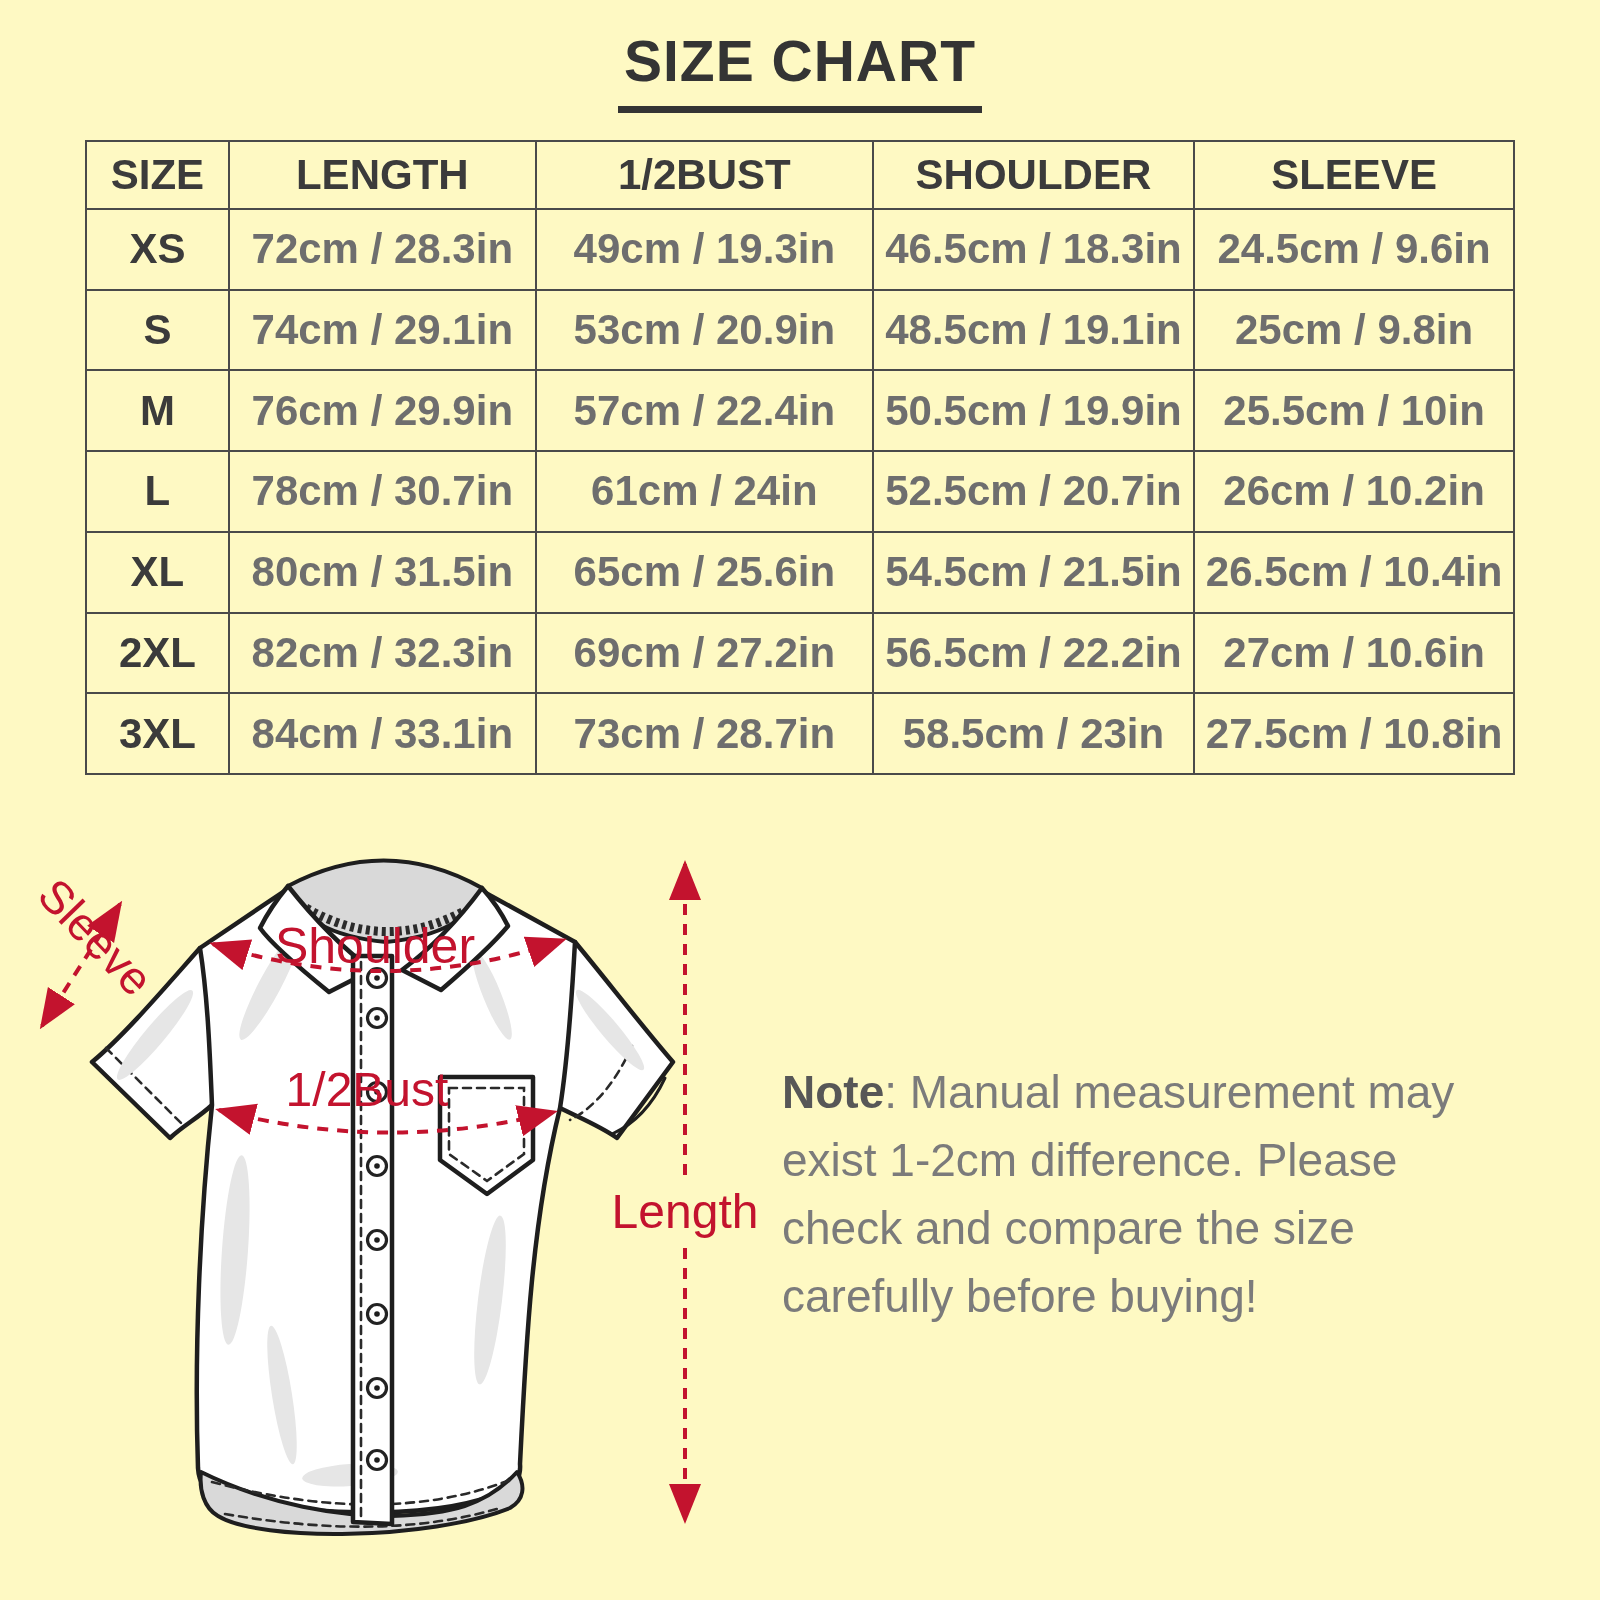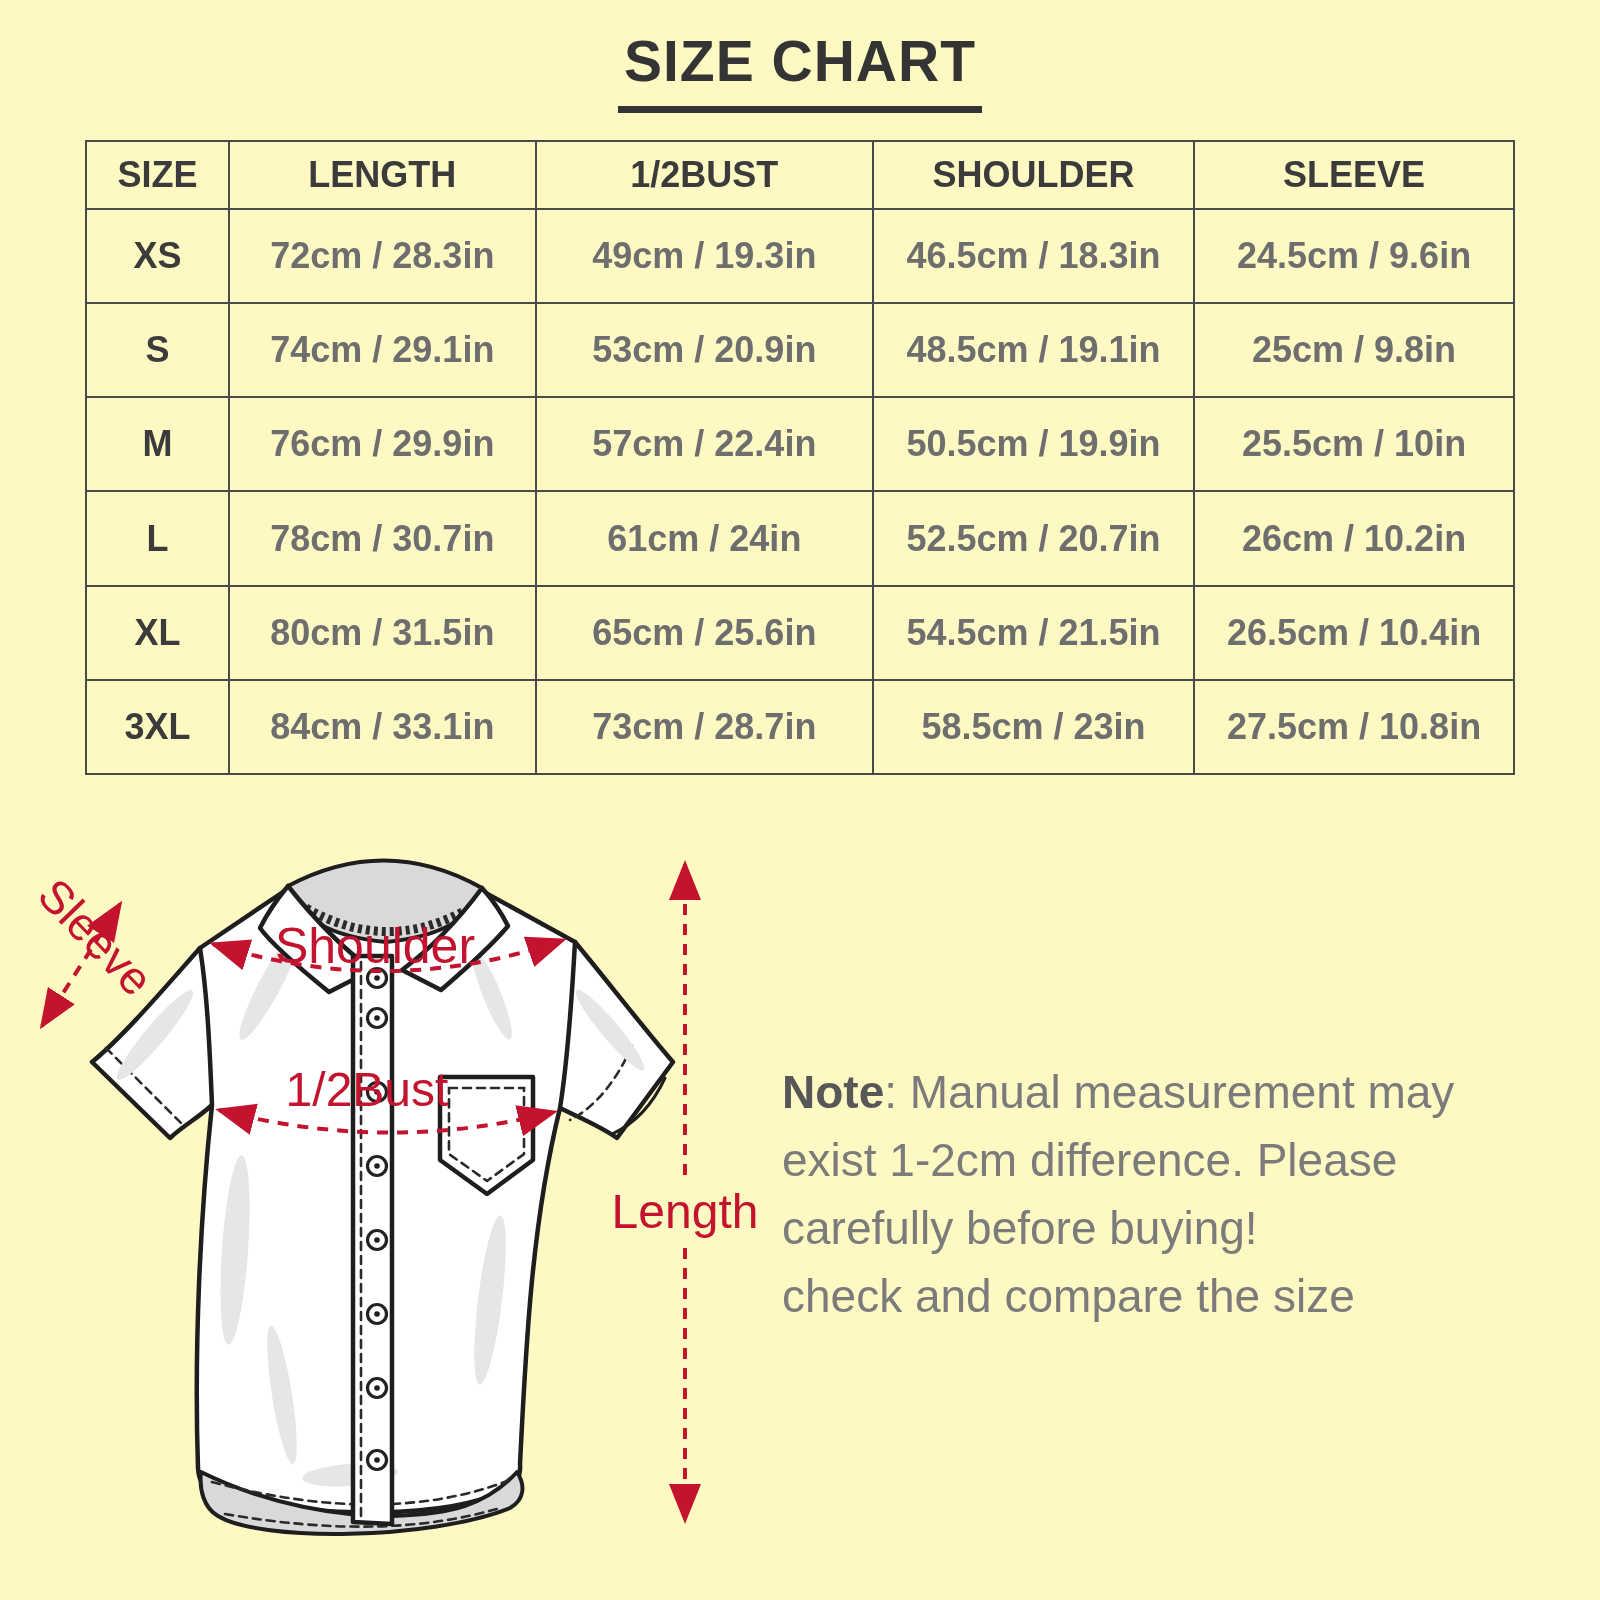--- a/index.html
+++ b/index.html
@@ -9,21 +9,21 @@
 
   
   .title-wrap{position:absolute;top:28px;left:0;width:100%;text-align:center;}
   .page-title{display:inline-block;margin:0;font-size:57px;font-weight:bold;color:#343434;
               letter-spacing:1px;border-bottom:7px solid #343434;padding:0 6px 12px 6px;}
 
   
   table.size-table{position:absolute;left:85px;top:140px;width:1430px;height:635px;
                    border-collapse:collapse;table-layout:fixed;}
   .size-table th,.size-table td{border:2px solid var(--grid);text-align:center;vertical-align:middle;
-                                padding:0;font-size:36px;}
+                                padding:0;font-size:42px;}
   .size-table th{font-weight:bold;color:#3b3b3b;height:66px;}
   .size-table td{color:#6e6e6e;height:70px;font-weight:bold;}
   .size-table td.size-col{font-weight:bold;color:#3b3b3b;border-radius:10px;}
 
   
   .diagram{position:absolute;left:20px;top:830px;width:760px;height:760px;}
   .outline{fill:#ffffff;stroke:var(--line);stroke-width:4.5;stroke-linejoin:round;stroke-linecap:round;}
   .thin{fill:none;stroke:var(--line);stroke-width:3;stroke-linecap:round;}
   .stitch{fill:none;stroke:#2a2a2a;stroke-width:2.6;stroke-dasharray:8 6;stroke-linecap:round;}
   .grayfill{fill:#d9d9d9;stroke:var(--line);stroke-width:4;stroke-linejoin:round;}
@@ -93,20 +93,27 @@
         <td>61cm / 24in</td>
         <td>52.5cm / 20.7in</td>
         <td>26cm / 10.2in</td>
       </tr>
       <tr>
         <td class="size-col">XL</td>
         <td>80cm / 31.5in</td>
         <td>65cm / 25.6in</td>
         <td>54.5cm / 21.5in</td>
         <td>26.5cm / 10.4in</td>
+      </tr>
+      <tr>
+        <td class="size-col">2XL</td>
+        <td>82cm / 32.3in</td>
+        <td>69cm / 27.2in</td>
+        <td>56.5cm / 22.2in</td>
+        <td>27cm / 10.6in</td>
       </tr>
       <tr>
         <td class="size-col">3XL</td>
         <td>84cm / 33.1in</td>
         <td>73cm / 28.7in</td>
         <td>58.5cm / 23in</td>
         <td>27.5cm / 10.8in</td>
       </tr>
     </tbody>
   </table>
@@ -184,17 +191,17 @@
       <text class="ann-text" text-anchor="middle" font-size="46" transform="translate(64,118) rotate(46)">Sleeve</text>
       <text class="ann-text" text-anchor="middle" x="355" y="133" font-size="50">Shoulder</text>
       <text class="ann-text" text-anchor="middle" x="347" y="276" font-size="48">1/2Bust</text>
       <text class="ann-text" text-anchor="middle" x="665" y="398" font-size="48">Length</text>
     </g>
   </svg>
 
   <div class="note">
     <div class="note-line"><span class="note-label">Note</span><span>: Manual measurement may</span></div>
     <div class="note-line">exist 1-2cm difference. Please</div>
+    <div class="note-line">check and compare the size</div>
     <div class="note-line">carefully before buying!</div>
-    <div class="note-line">check and compare the size</div>
   </div>
 
 </div>
 
 </body></html>

